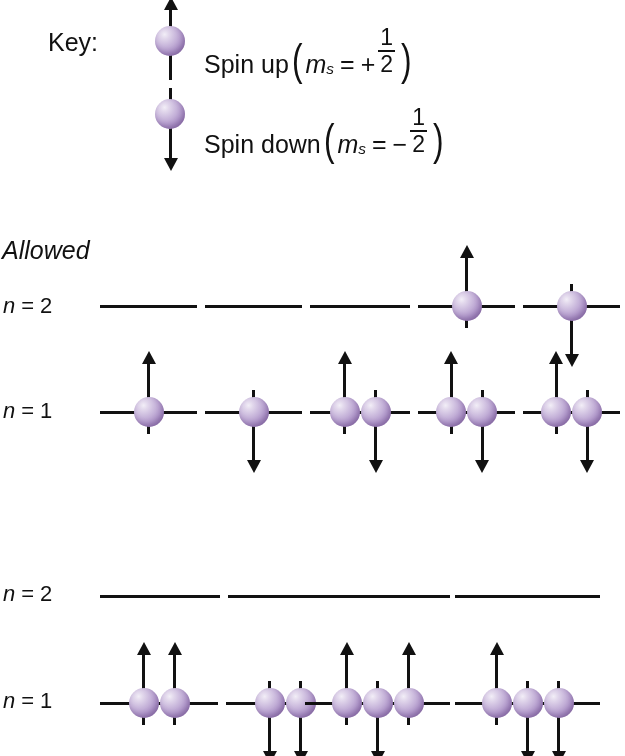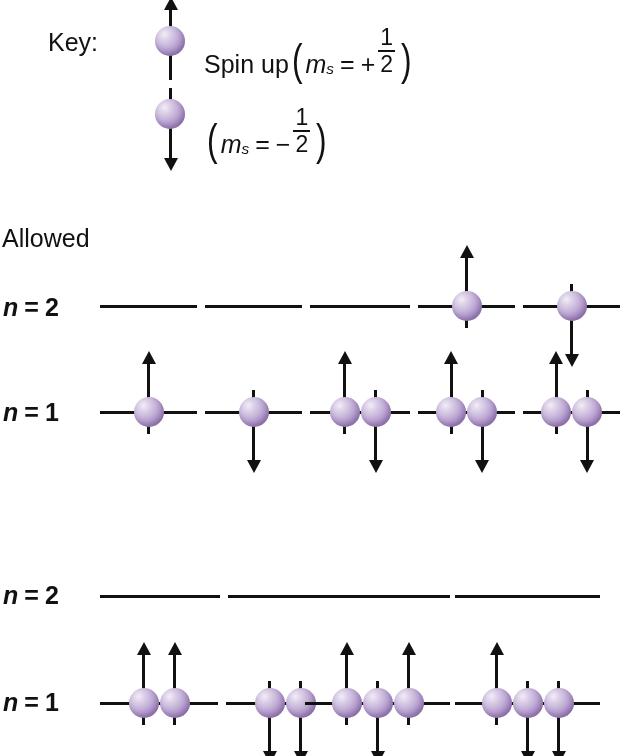--- a/index.html
+++ b/index.html
@@ -14,21 +14,21 @@
 
   
   .lbl {
     position: absolute;
     color: #111111;
     white-space: nowrap;
     line-height: 1;
   }
   .key-label   { font-size: 25px; left: 48px; top: 30px; }
   .section-hd  { font-size: 25px; }
-  .level-label { font-size: 25px; font-style: italic; font-weight: bold; }
+  .level-label { font-size: 22px; font-style: italic; }
   .level-label .eq { font-style: normal; }
   .level-label .num { font-style: normal; }
 
   .key-text {
     position: absolute;
     font-size: 25px;
     color: #111;
     white-space: nowrap;
     display: flex;
     align-items: flex-end;
@@ -131,34 +131,35 @@
     </span>
     <span class="paren">)</span>
   </div>
 
   <div class="arrow down" style="left:169px; top:88px; height:72px;">
     <div class="head"></div>
   </div>
   <div class="orb" style="left:155px; top:99px;"></div>
 
   <div class="key-text" style="left:204px; top:106px;">
+    <span>Spin down</span>
     <span class="paren">(</span>
     <span class="it">m</span>
       <sub>s</sub>
     <span style="margin:0 6px">=</span>
     <span>−</span>
     <span class="frac">
       <span class="numr">1</span>
       <span class="bar"></span>
       <span class="den">2</span>
     </span>
     <span class="paren">)</span>
   </div>
 
-  <div class="lbl section-hd" style="left:2px; top:226px;">Allowed</div>
+  <div class="lbl section-hd" style="left:2px; top:238px;font-style:italic;">Allowed</div>
 
   <div class="lbl level-label" style="left:3px; top:295px;">
     <span>n</span><span class="eq" style="margin:0 6px">=</span><span class="num">2</span>
   </div>
 
   <div class="lbl level-label" style="left:3px; top:400px;">
     <span>n</span><span class="eq" style="margin:0 6px">=</span><span class="num">1</span>
   </div>
 
   <div id="allowed-layer">

